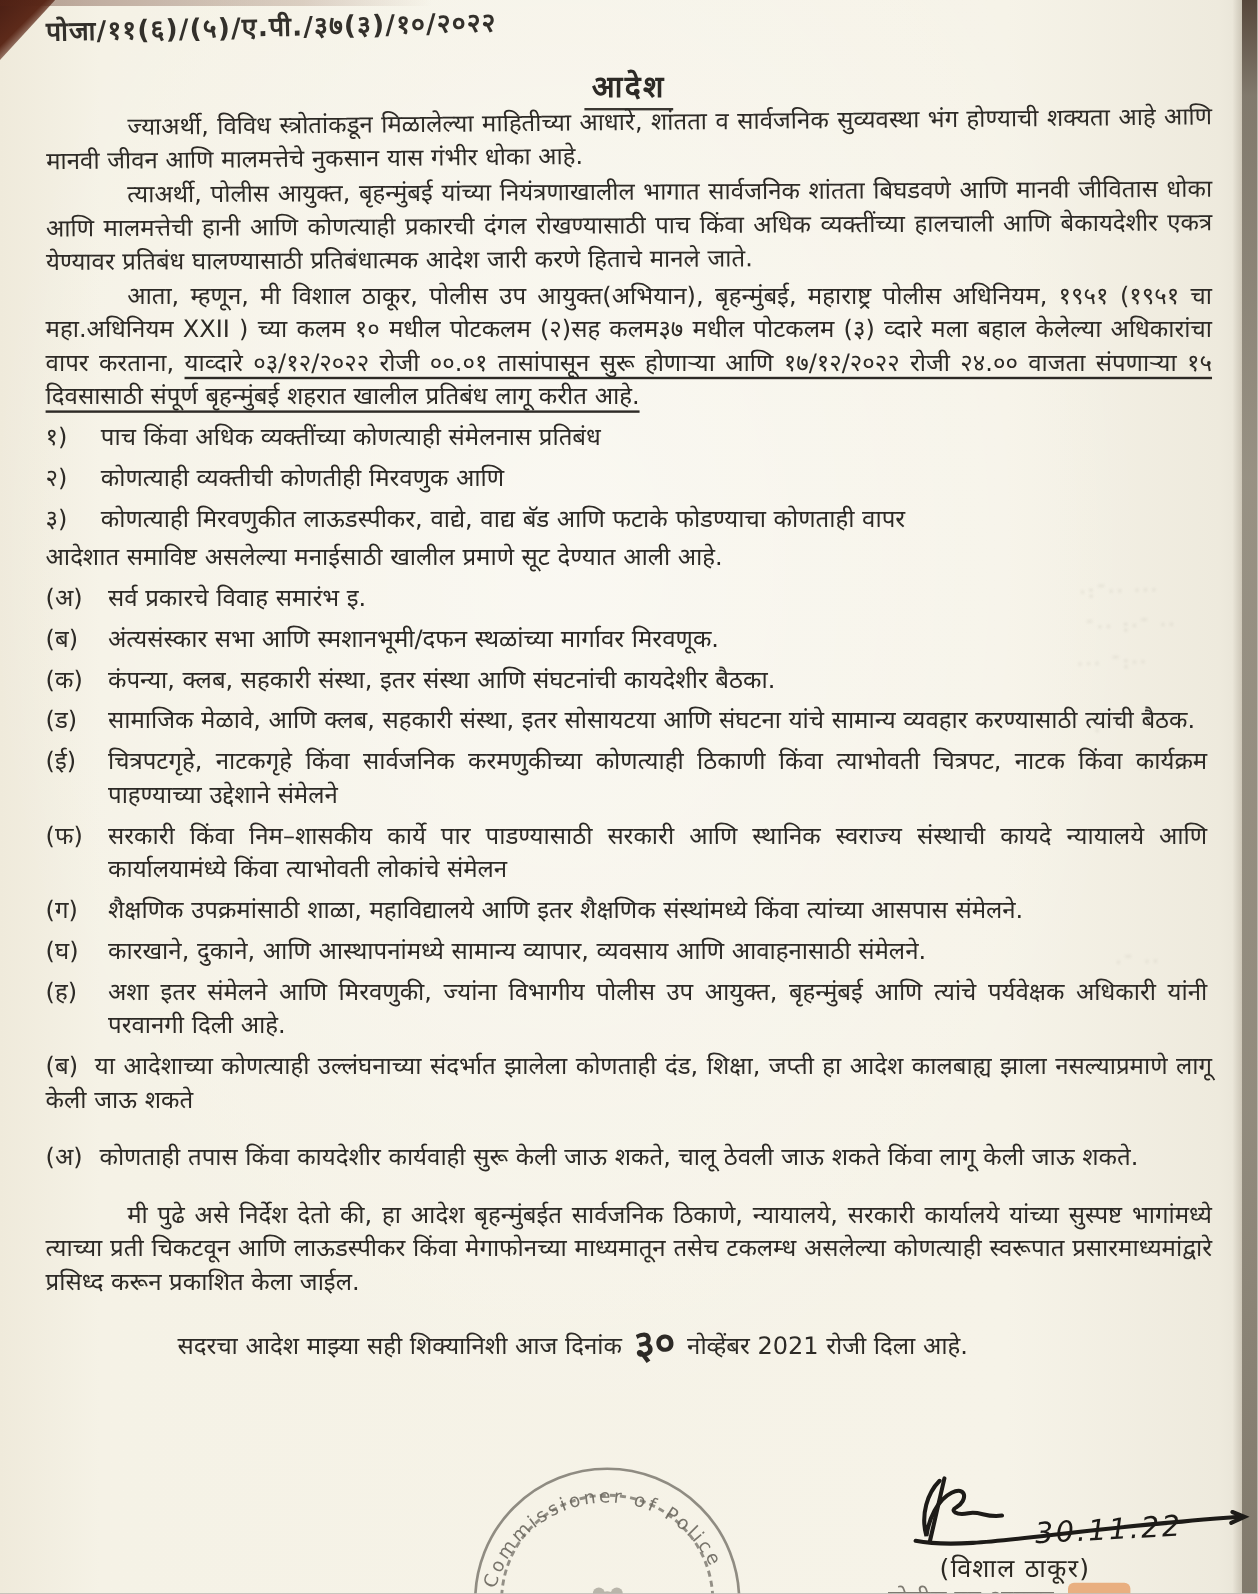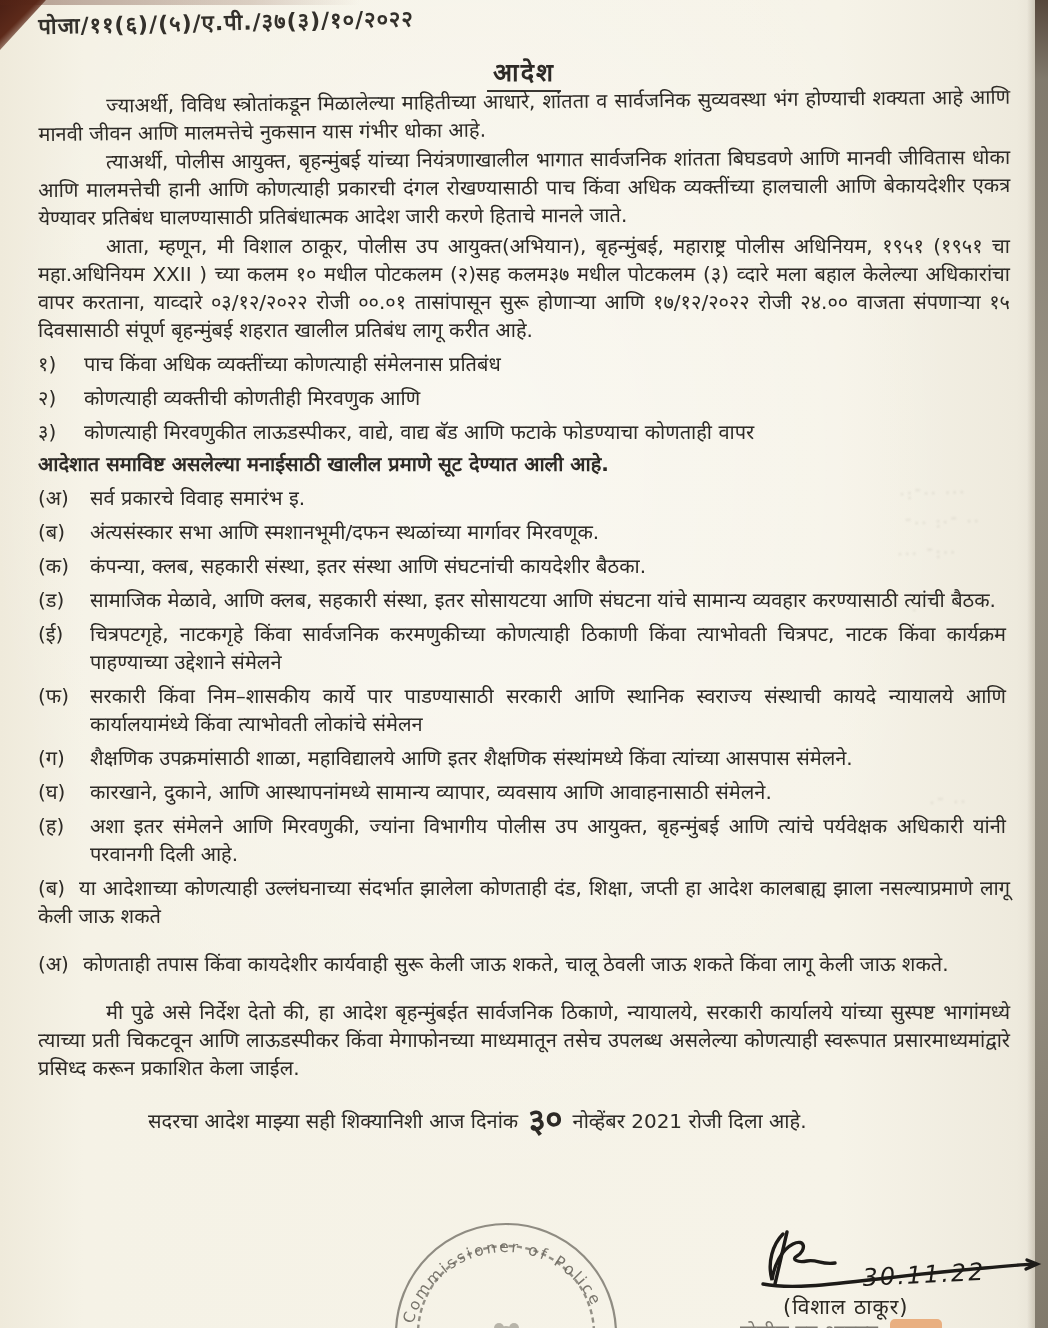--- a/index.html
+++ b/index.html
@@ -36,21 +36,21 @@
   .title{display:inline-block;font-size:25px;font-weight:bold;letter-spacing:2px;
     border-bottom:2.5px solid #3a3732;padding:0 6px 2px 6px;}
   p.body, .line{font-size:20px;line-height:28px;margin:0;}
   p.body{text-align:justify;}
   .indent{text-indent:68px;}
   .mt-lg{margin-top:26px;}
   .mt-md{margin-top:16px;}
   .mt-sm{margin-top:8px;}
   .tilt1{transform:rotate(-0.55deg);transform-origin:left top;}
   .tilt2{transform:rotate(-0.3deg);transform-origin:left top;}
-  .u{text-underline-offset:5px;text-decoration-thickness:1.5px;}
+  .u{text-decoration:underline;text-underline-offset:5px;text-decoration-thickness:1.5px;}
   .item{display:flex;font-size:20px;line-height:28px;margin-top:6px;}
   .item .marker{flex:0 0 52px;}
   .item .marker.num{flex:0 0 46px;}
   .item .txt{flex:1;text-align:justify;padding-right:4px;}
   .plain-item{font-size:20px;line-height:28px;margin-top:6px;text-align:justify;}
   .plain-item .marker{margin-right:14px;}
   .dateline{font-size:20px;line-height:30px;margin-top:24px;margin-left:110px;}
   .hand-day{display:inline-block;font-size:33px;font-weight:bold;line-height:20px;
     transform:rotate(-6deg) translateY(3px);margin:0 10px;font-family:"DejaVu Serif",serif;}
   
@@ -100,21 +100,21 @@
     </div>
     <div class="item">
       <span class="marker num">२)</span>
       <span class="txt">कोणत्याही व्यक्तीची कोणतीही मिरवणुक आणि</span>
     </div>
     <div class="item">
       <span class="marker num">३)</span>
       <span class="txt">कोणत्याही मिरवणुकीत लाऊडस्पीकर, वाद्ये, वाद्य बॅड आणि फटाके फोडण्याचा कोणताही वापर</span>
     </div>
 
-    <p class="body" style="margin-top:4px;font-weight:700;">आदेशात समाविष्ट असलेल्या मनाईसाठी खालील प्रमाणे सूट देण्यात आली आहे.</p>
+    <p class="body" style="margin-top:4px;font-weight:400;">आदेशात समाविष्ट असलेल्या मनाईसाठी खालील प्रमाणे सूट देण्यात आली आहे.</p>
 
     <div class="item">
       <span class="marker">(अ)</span>
       <span class="txt">सर्व प्रकारचे विवाह समारंभ इ.</span>
     </div>
     <div class="item">
       <span class="marker">(ब)</span>
       <span class="txt">अंत्यसंस्कार सभा आणि स्मशानभूमी/दफन स्थळांच्या मार्गावर मिरवणूक.</span>
     </div>
     <div class="item">
@@ -143,21 +143,21 @@
     </div>
     <div class="item">
       <span class="marker">(ह)</span>
       <span class="txt">अशा इतर संमेलने आणि मिरवणुकी, ज्यांना विभागीय पोलीस उप आयुक्त, बृहन्मुंबई आणि त्यांचे पर्यवेक्षक अधिकारी यांनी परवानगी दिली आहे.</span>
     </div>
 
 
     <p class="plain-item"><span class="marker">(ब)</span><span>या आदेशाच्या कोणत्याही उल्लंघनाच्या संदर्भात झालेला कोणताही दंड, शिक्षा, जप्ती हा आदेश कालबाह्य झाला नसल्याप्रमाणे लागू केली जाऊ शकते</span></p>
     <p class="plain-item mt-lg"><span class="marker">(अ)</span><span>कोणताही तपास किंवा कायदेशीर कार्यवाही सुरू केली जाऊ शकते, चालू ठेवली जाऊ शकते किंवा लागू केली जाऊ शकते.</span></p>
 
-    <p class="body indent mt-lg">मी पुढे असे निर्देश देतो की, हा आदेश बृहन्मुंबईत सार्वजनिक ठिकाणे, न्यायालये, सरकारी कार्यालये यांच्या सुस्पष्ट भागांमध्ये त्याच्या प्रती चिकटवून आणि लाऊडस्पीकर किंवा मेगाफोनच्या माध्यमातून तसेच उपलब्ध असलेल्या कोणत्याही स्वरूपात प्रसारमाध्यमांद्वारे प्रसिध्द करून प्रकाशित केला जाईल.</p>
+    <p class="body indent mt-lg">मी पुढे असे निर्देश देतो की, हा आदेश बृहन्मुंबईत सार्वजनिक ठिकाणे, न्यायालये, सरकारी कार्यालये यांच्या सुस्पष्ट भागांमध्ये त्याच्या प्रती चिकटवून आणि लाऊडस्पीकर किंवा मेगाफोनच्या माध्यमातून तसेच टकलम्ध असलेल्या कोणत्याही स्वरूपात प्रसारमाध्यमांद्वारे प्रसिध्द करून प्रकाशित केला जाईल.</p>
 
     <div class="dateline"><span>सदरचा आदेश माझ्या सही शिक्यानिशी आज दिनांक</span><span class="hand-day">३०</span><span>नोव्हेंबर 2021 रोजी दिला आहे.</span></div>
   </div>
 
   <div class="footer-left">पोलीस आयुक्त,</div>
 
   <svg class="stamp" viewBox="0 0 236 236" xmlns="http://www.w3.org/2000/svg">
     <circle cx="118" cy="118" r="110" fill="none" stroke="#5a564e" stroke-width="2.2" opacity=".8"></circle>
     <circle cx="118" cy="118" r="88" fill="none" stroke="#5f5b52" stroke-width="2.4" stroke-dasharray="5 3.5" opacity=".8"></circle>
     <defs>

